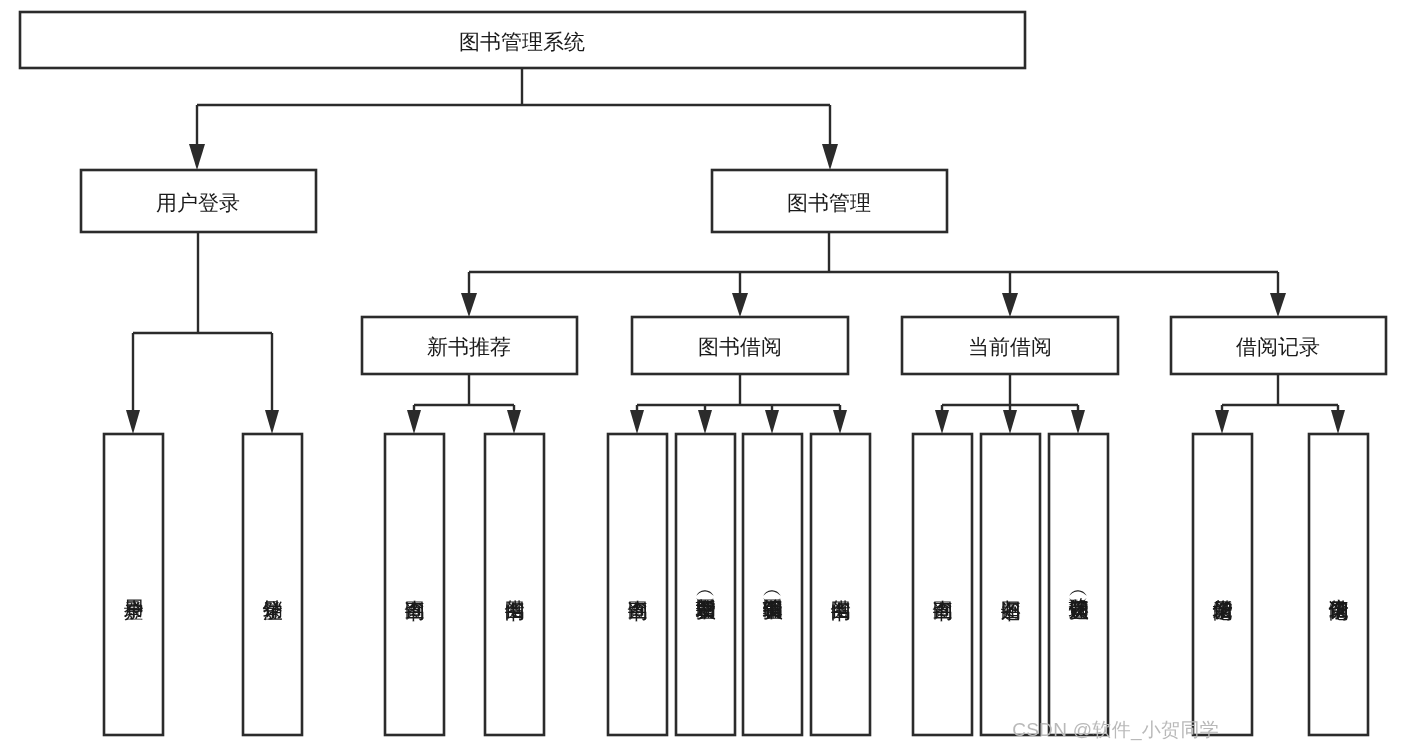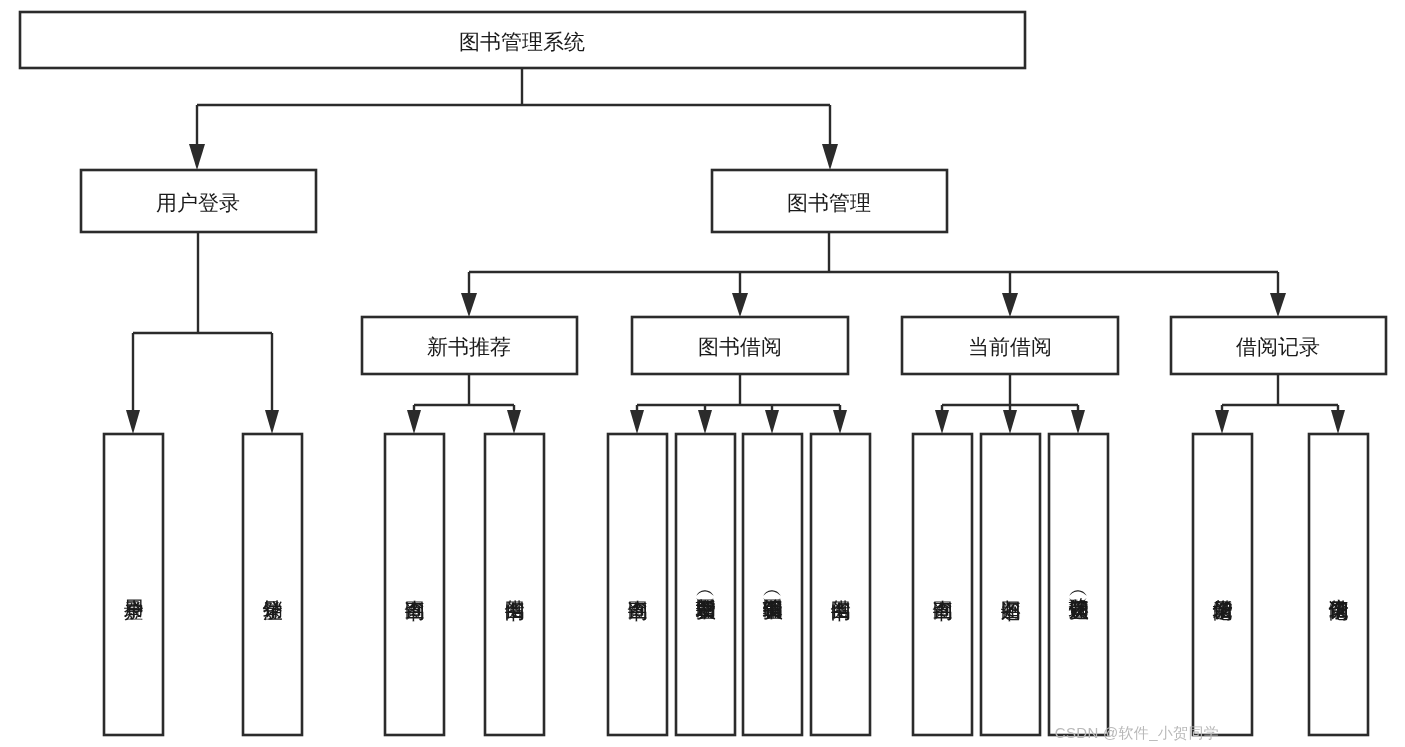--- a/index.html
+++ b/index.html
@@ -61,21 +61,21 @@
     align-items: center;
     justify-content: center;
     white-space: nowrap;
     letter-spacing: 0.5px;
   }
   .watermark {
     position: absolute;
     right: 8px;
     bottom: 4px;
     font-family: "Liberation Sans", "DejaVu Sans", sans-serif;
-    font-size: 15px;
+    font-size: 19px;
     color: #b9b9b9;
     white-space: nowrap;
     pointer-events: none;
     letter-spacing: 0.3px;
   }
 </style>
 </head>
 <body>
 
 <div id="diagram-root">

